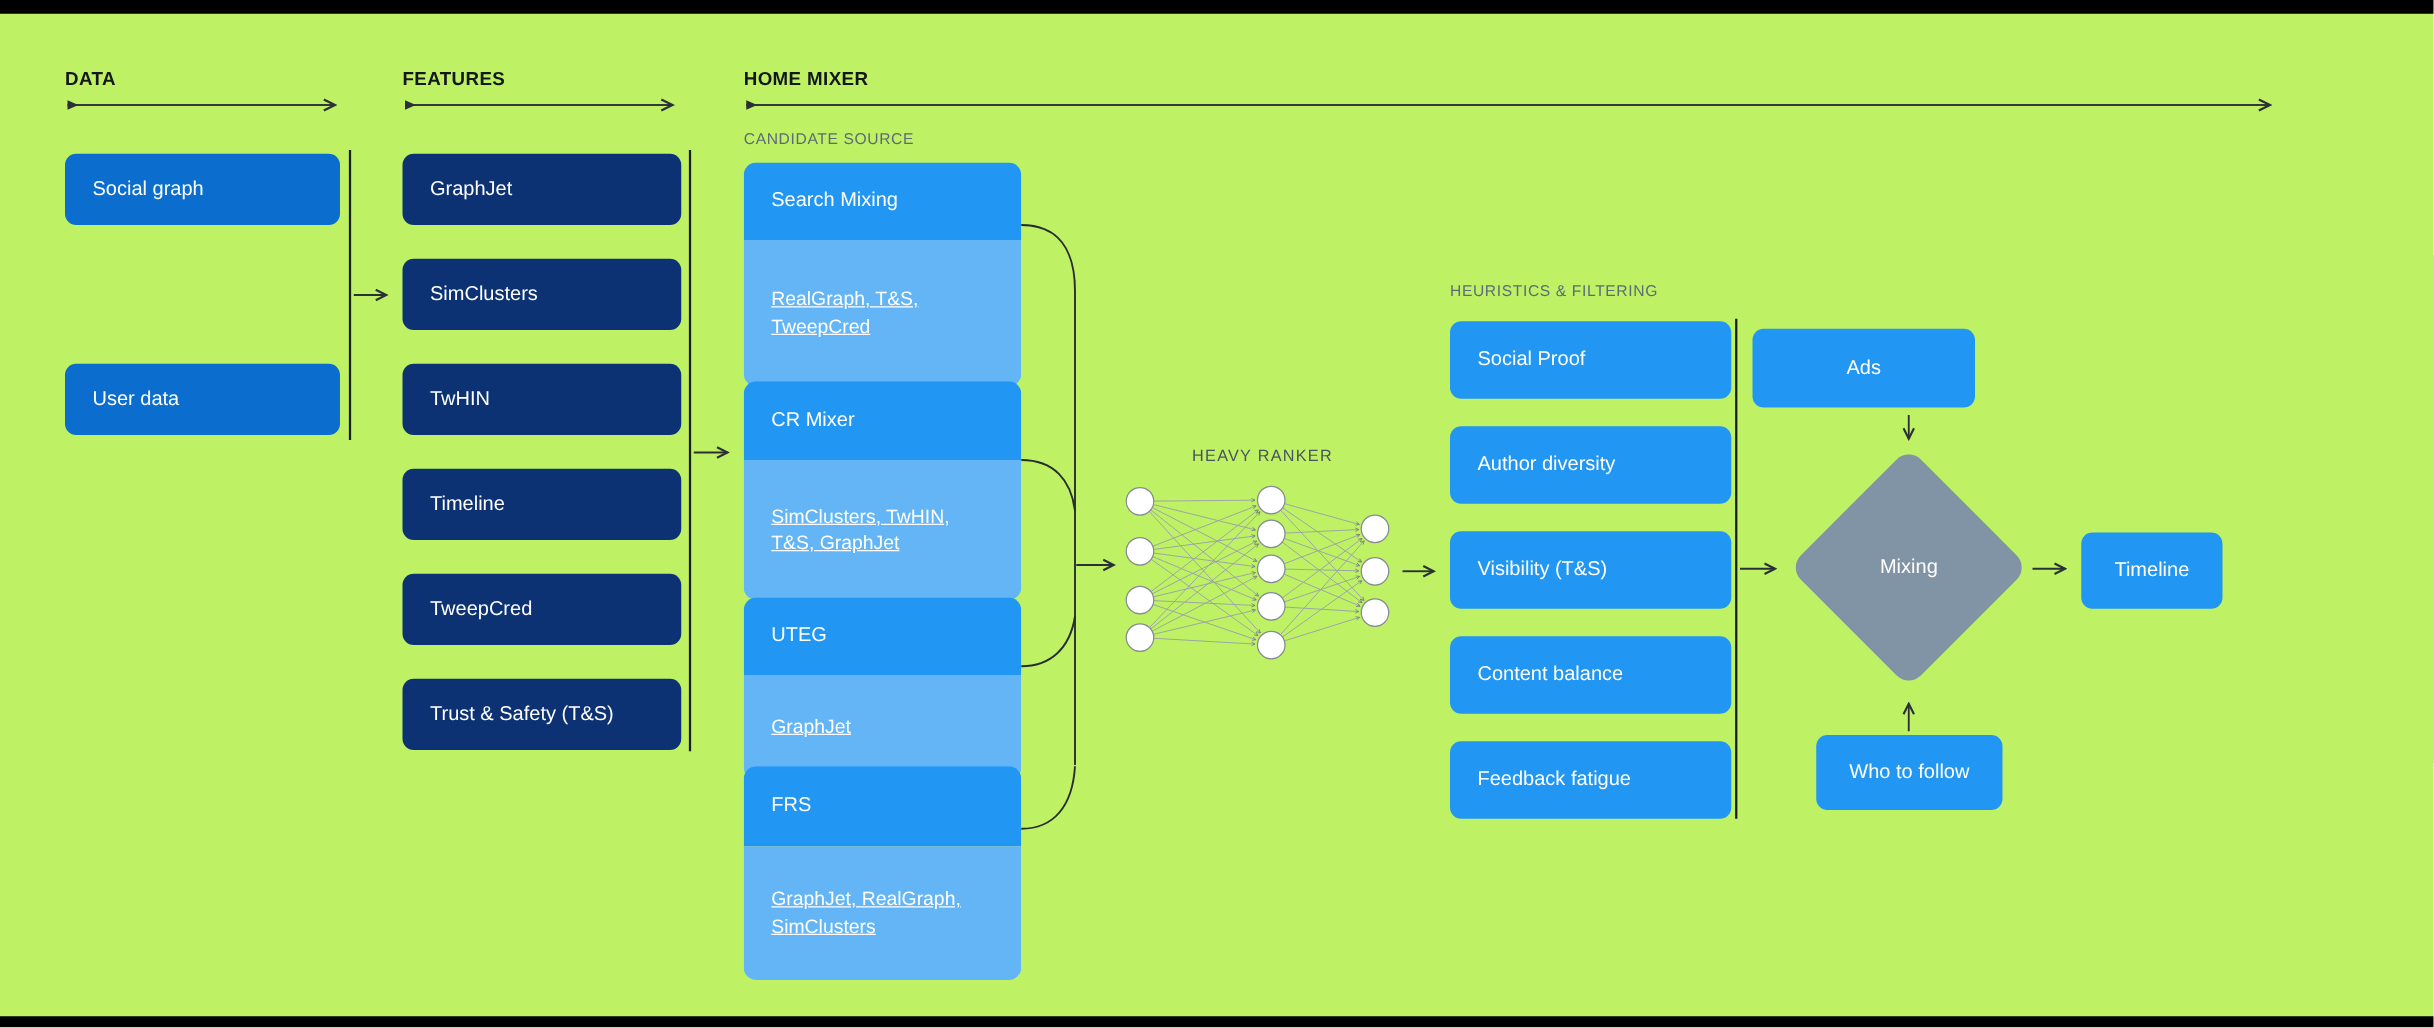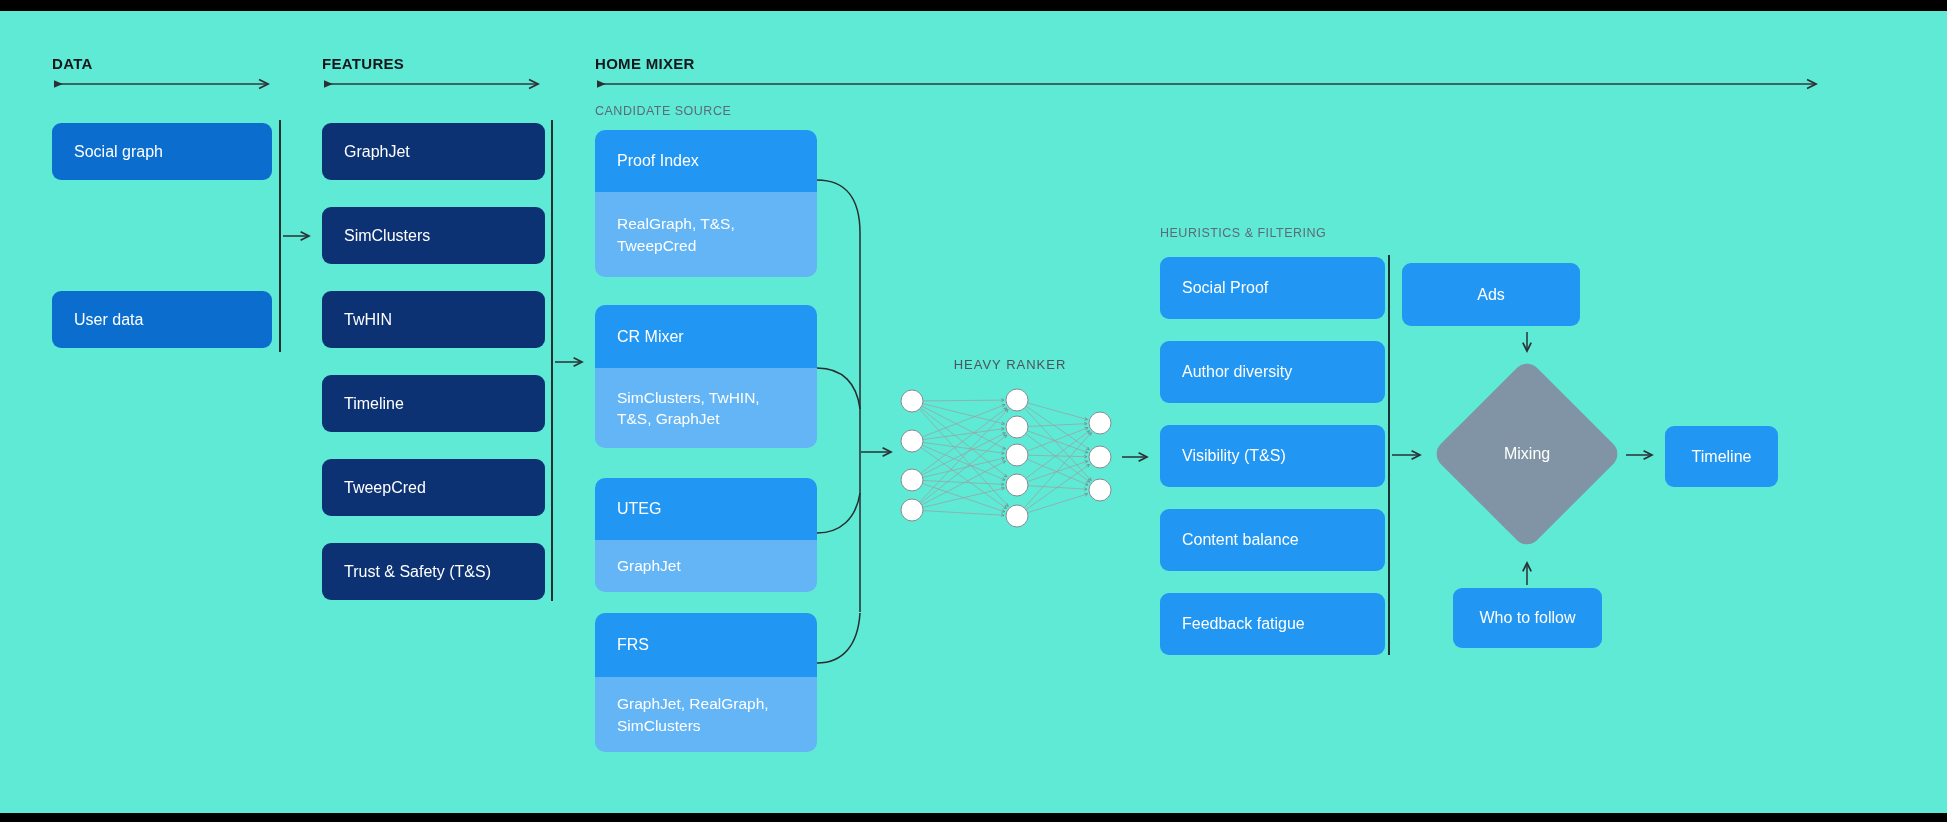--- a/index.html
+++ b/index.html
@@ -1,36 +1,36 @@
 <!DOCTYPE html>
 <html><head>
 <meta charset="utf-8">
 <style>
   html,body{margin:0;padding:0;background:#ffffff;}
-  .canvas{position:relative;width:1947px;height:822px;background:#5eead4;overflow:hidden;
+  .canvas{position:relative;width:1947px;height:822px;background:#bef264;overflow:hidden;
           font-family:"Liberation Sans","DejaVu Sans",sans-serif;}
   .bar{position:absolute;left:0;width:1947px;background:#000;}
   .bar.top{top:0;height:11px;}
   .bar.bottom{top:813px;height:9px;}
 
   .wires{position:absolute;left:0;top:0;}
 
   .sec-label{position:absolute;top:55px;font-size:15px;font-weight:bold;color:#14171c;letter-spacing:.3px;}
   .sub-label{position:absolute;font-size:12.5px;color:#5d6a78;letter-spacing:.5px;}
 
   .box{position:absolute;box-sizing:border-box;border-radius:9px;color:#fff;font-size:16px;
        display:flex;align-items:center;padding:0 22px;}
   .box.data{left:52px;width:220px;height:57px;background:#0b6ecf;}
   .box.feature{left:322px;width:223px;height:57px;background:#0d3273;}
   .box.heur{left:1160px;width:225px;height:62px;background:#2196f3;}
   .box.blue{background:#2196f3;justify-content:center;padding:0 10px;}
 
   .cgroup{position:absolute;left:595px;width:222px;border-radius:10px;overflow:hidden;color:#fff;}
   .cgroup .head{background:#2196f3;display:flex;align-items:center;padding:0 22px;font-size:16px;}
-  .cgroup .sub{background:#64b5f6;display:flex;align-items:center;padding:0 22px;font-size:15.5px;line-height:1.38;}
+  .cgroup .sub{background:#64b5f6;display:flex;align-items:center;padding:16px 22px;font-size:15.5px;line-height:1.38;text-decoration:underline;}
 
   .hr-label{position:absolute;left:935px;top:357px;width:150px;text-align:center;
             font-size:13px;color:#4a5360;letter-spacing:1px;}
 
   .diamond{position:absolute;left:1459px;top:386px;width:136px;height:136px;background:#8094a5;
            border-radius:14px;transform:rotate(45deg);display:flex;align-items:center;justify-content:center;}
   .diamond-label{transform:rotate(-45deg);color:#fff;font-size:16px;}
 
   .nn-line{stroke:#9ba1a8;stroke-width:.75;fill:none;}
   .nn-node{fill:#ffffff;stroke:#848b93;stroke-width:1;}
@@ -147,21 +147,21 @@
   <div class="box data" style="top:291px">User data</div>
 
   <div class="box feature" style="top:123px">GraphJet</div>
   <div class="box feature" style="top:207px">SimClusters</div>
   <div class="box feature" style="top:291px">TwHIN</div>
   <div class="box feature" style="top:375px">Timeline</div>
   <div class="box feature" style="top:459px">TweepCred</div>
   <div class="box feature" style="top:543px">Trust &amp; Safety (T&amp;S)</div>
 
   <div class="cgroup" style="top:130px">
-    <div class="head" style="height:62px">Proof Index</div>
+    <div class="head" style="height:62px">Search Mixing</div>
     <div class="sub" style="height:85px">RealGraph, T&amp;S, TweepCred</div>
   </div>
   <div class="cgroup" style="top:305px">
     <div class="head" style="height:63px">CR Mixer</div>
     <div class="sub" style="height:80px">SimClusters, TwHIN, T&amp;S, GraphJet</div>
   </div>
   <div class="cgroup" style="top:478px">
     <div class="head" style="height:62px">UTEG</div>
     <div class="sub" style="height:52px">GraphJet</div>
   </div>

